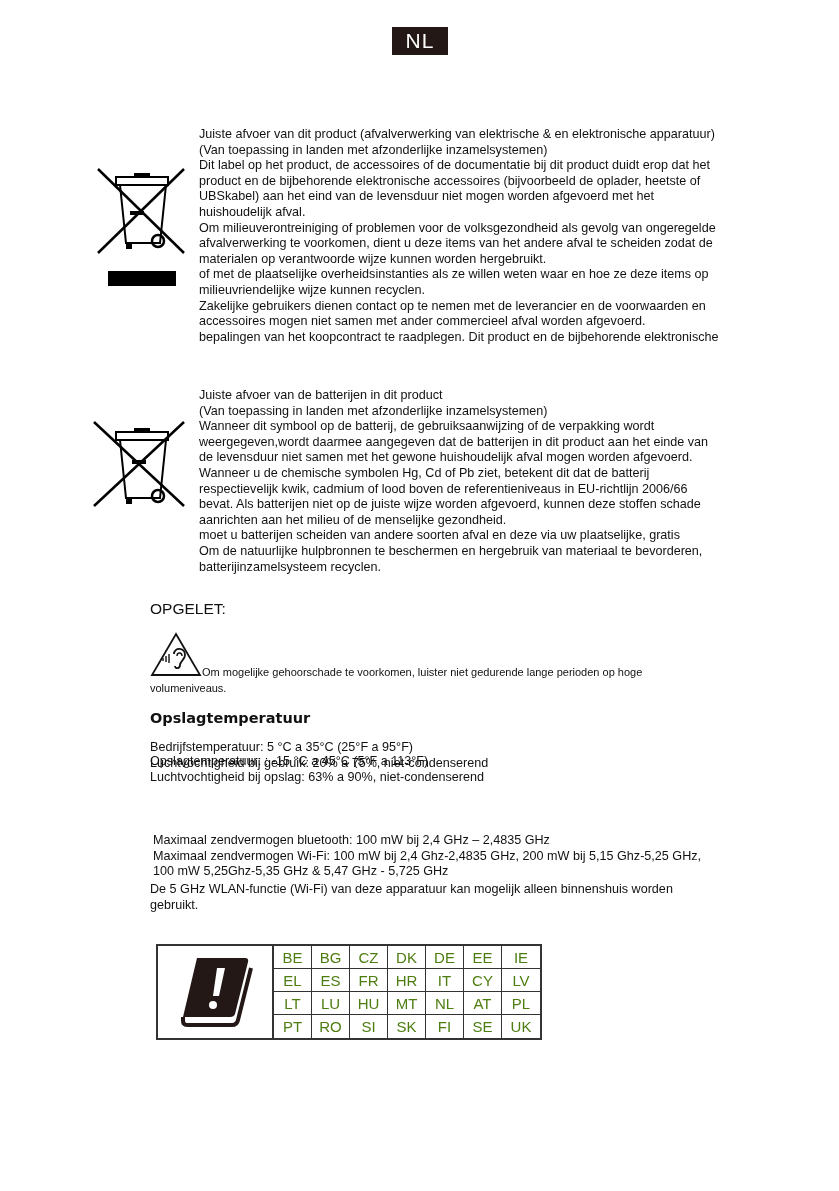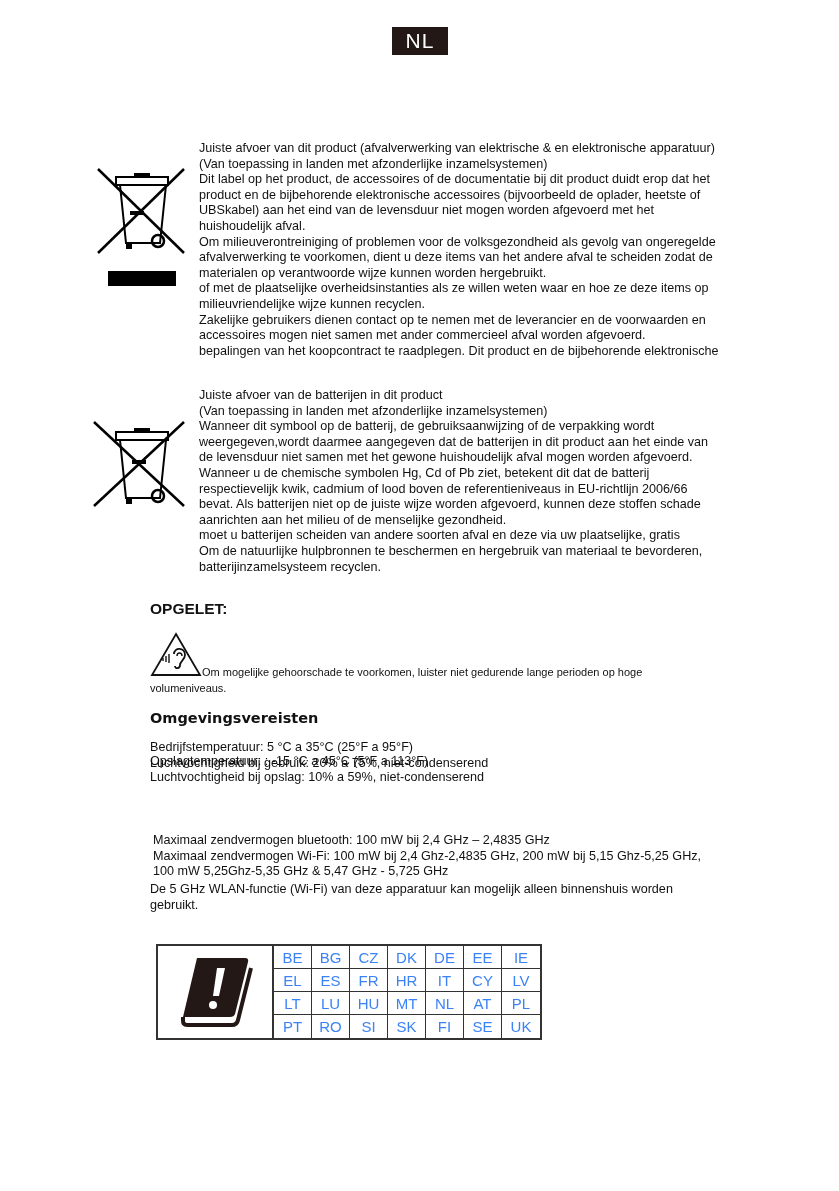--- a/index.html
+++ b/index.html
@@ -14,21 +14,21 @@
     display: flex; align-items: center; justify-content: center;
   }
   .block {
     position: absolute; font-size: 12.6px; line-height: 15.6px; color: #111;
   }
   .block .line { white-space: nowrap; display: block; }
   .weee1 { position: absolute; left: 96px; top: 167px; width: 92px; height: 90px; }
   .weee-bar { position: absolute; left: 108px; top: 271px; width: 68px; height: 15px; background: #000; }
   .weee2 { position: absolute; left: 92px; top: 420px; width: 96px; height: 90px; }
   .heading-opgelet {
-    position: absolute; left: 150px; top: 600px; font-weight: bold; font-size: 15.5px;
+    position: absolute; left: 150px; top: 600px; font-weight: normal; font-size: 15.5px;
   }
   .ear-warning {
     position: absolute; left: 150px; top: 632px; width: 52px; height: 45px;
   }
   .hearing-text { position: absolute; left: 150px; top: 664px; font-size: 11px; line-height: 16px; }
   .hearing-text .first { padding-left: 52px; display: block; white-space: nowrap; }
   .heading-env {
     position: absolute; left: 150px; top: 710px; font-weight: bold; font-size: 14.5px;
     font-family: "DejaVu Sans", sans-serif;
   }
@@ -39,21 +39,21 @@
   .manual-icon-cell {
     width: 116px; height: 100%; border-right: 2px solid #333; box-sizing: border-box;
     display: flex; align-items: center; justify-content: center;
   }
   .country-grid {
     flex: 1; display: grid; grid-template-columns: repeat(7, 1fr); grid-template-rows: repeat(4, 1fr);
   }
   .country-cell {
     border-right: 1.5px solid #333; border-bottom: 1.5px solid #333; box-sizing: border-box;
     display: flex; align-items: center; justify-content: center;
-    font-size: 15px; color: #3b82f6;
+    font-size: 15px; color: #4d7c0f;
   }
   .country-cell.last-col { border-right: none; }
   .country-cell.last-row { border-bottom: none; }
 </style>
 </head>
 <body>
 
 <div class="lang-badge">NL</div>
 
 <svg class="weee1" viewBox="0 0 92 90">
@@ -61,21 +61,21 @@
   <line x1="88" y1="2" x2="2" y2="86" stroke="#000" stroke-width="2.5"></line>
   <rect x="20" y="10" width="52" height="8" fill="none" stroke="#000" stroke-width="2"></rect>
   <rect x="38" y="6" width="16" height="5" fill="#000"></rect>
   <polygon points="24,18 70,18 64,76 30,76" fill="none" stroke="#000" stroke-width="2"></polygon>
   <rect x="34" y="44" width="14" height="4" fill="#000"></rect>
   <circle cx="62" cy="74" r="6" fill="none" stroke="#000" stroke-width="2.5"></circle>
   <rect x="30" y="76" width="6" height="6" fill="#000"></rect>
 </svg>
 <div class="weee-bar"></div>
 
-<div class="block" style="left:199px; top:141px;">
+<div class="block" style="left:199px; top:127px;">
   <span class="line">Juiste afvoer van dit product (afvalverwerking van elektrische &amp; en elektronische apparatuur)</span>
   <span class="line">(Van toepassing in landen met afzonderlijke inzamelsystemen)</span>
   <span class="line">Dit label op het product, de accessoires of de documentatie bij dit product duidt erop dat het</span>
   <span class="line">product en de bijbehorende elektronische accessoires (bijvoorbeeld de oplader, heetste of</span>
   <span class="line">UBSkabel) aan het eind van de levensduur niet mogen worden afgevoerd met het</span>
   <span class="line">huishoudelijk afval.</span>
   <span class="line">Om milieuverontreiniging of problemen voor de volksgezondheid als gevolg van ongeregelde</span>
   <span class="line">afvalverwerking te voorkomen, dient u deze items van het andere afval te scheiden zodat de</span>
   <span class="line">materialen op verantwoorde wijze kunnen worden hergebruikt.</span>
   <span class="line">of met de plaatselijke overheidsinstanties als ze willen weten waar en hoe ze deze items op</span>
@@ -120,30 +120,30 @@
   <line x1="16" y1="24" x2="16" y2="30" stroke="#111" stroke-width="1.4"></line>
   <line x1="19" y1="22" x2="19" y2="31" stroke="#111" stroke-width="1.4"></line>
   <line x1="13" y1="26" x2="13" y2="29" stroke="#111" stroke-width="1.4"></line>
 </svg>
 
 <div class="hearing-text">
   <span class="first">Om mogelijke gehoorschade te voorkomen, luister niet gedurende lange perioden op hoge</span>
   <span class="line" style="display:block;">volumeniveaus.</span>
 </div>
 
-<div class="heading-env">Omgevingsvereisten</div>
+<div class="heading-env">Opslagtemperatuur</div>
 
 <div class="block" style="left:150px; top:740px;">
   <span class="line">Bedrijfstemperatuur: 5 °C a 35°C (25°F a 95°F)</span>
   <span class="line">Luchtvochtigheid bij gebruik: 20% a 75%, niet-condenserend</span>
 </div>
 
 <div class="block" style="left:150px; top:754px;">
   <span class="line">Opslagtemperatuur: : -15 °C a 45°C (5°F a 113°F)</span>
-  <span class="line">Luchtvochtigheid bij opslag: 10% a 59%, niet-condenserend</span>
+  <span class="line">Luchtvochtigheid bij opslag: 63% a 90%, niet-condenserend</span>
 </div>
 
 <div class="block" style="left:153px; top:833px;">
   <span class="line">Maximaal zendvermogen bluetooth: 100 mW bij 2,4 GHz – 2,4835 GHz</span>
   <span class="line">Maximaal zendvermogen Wi-Fi: 100 mW bij 2,4 Ghz-2,4835 GHz, 200 mW bij 5,15 Ghz-5,25 GHz,</span>
   <span class="line">100 mW 5,25Ghz-5,35 GHz &amp; 5,47 GHz - 5,725 GHz</span>
 </div>
 
 <div class="block" style="left:150px; top:882px;">
   <span class="line">De 5 GHz WLAN-functie (Wi-Fi) van deze apparatuur kan mogelijk alleen binnenshuis worden</span>

